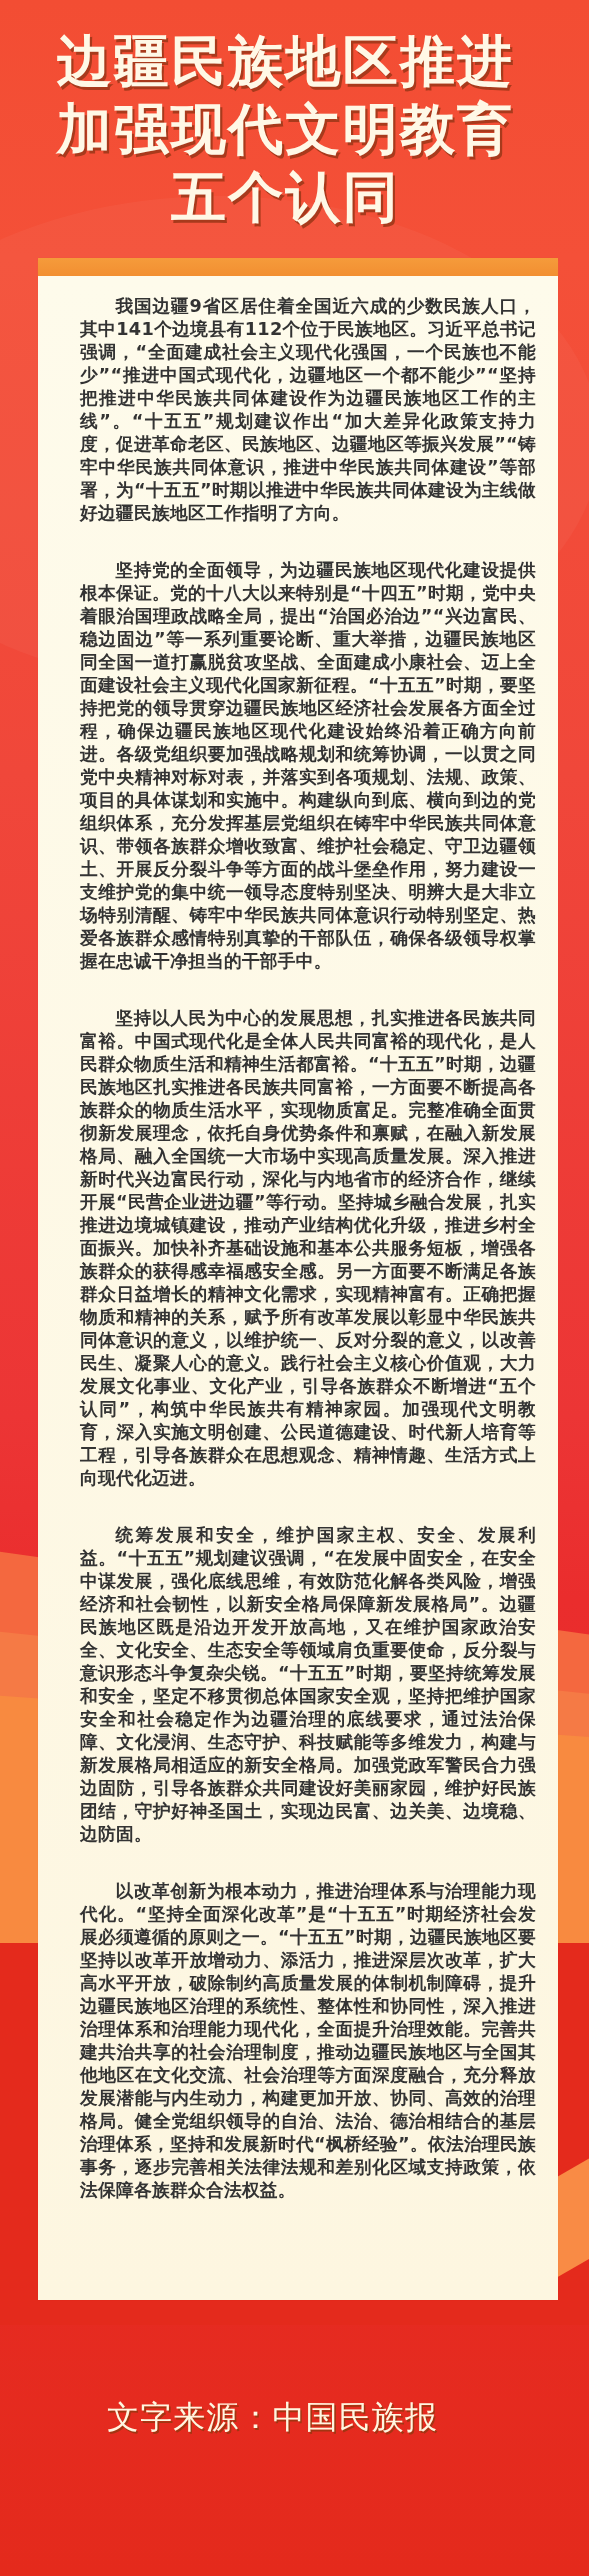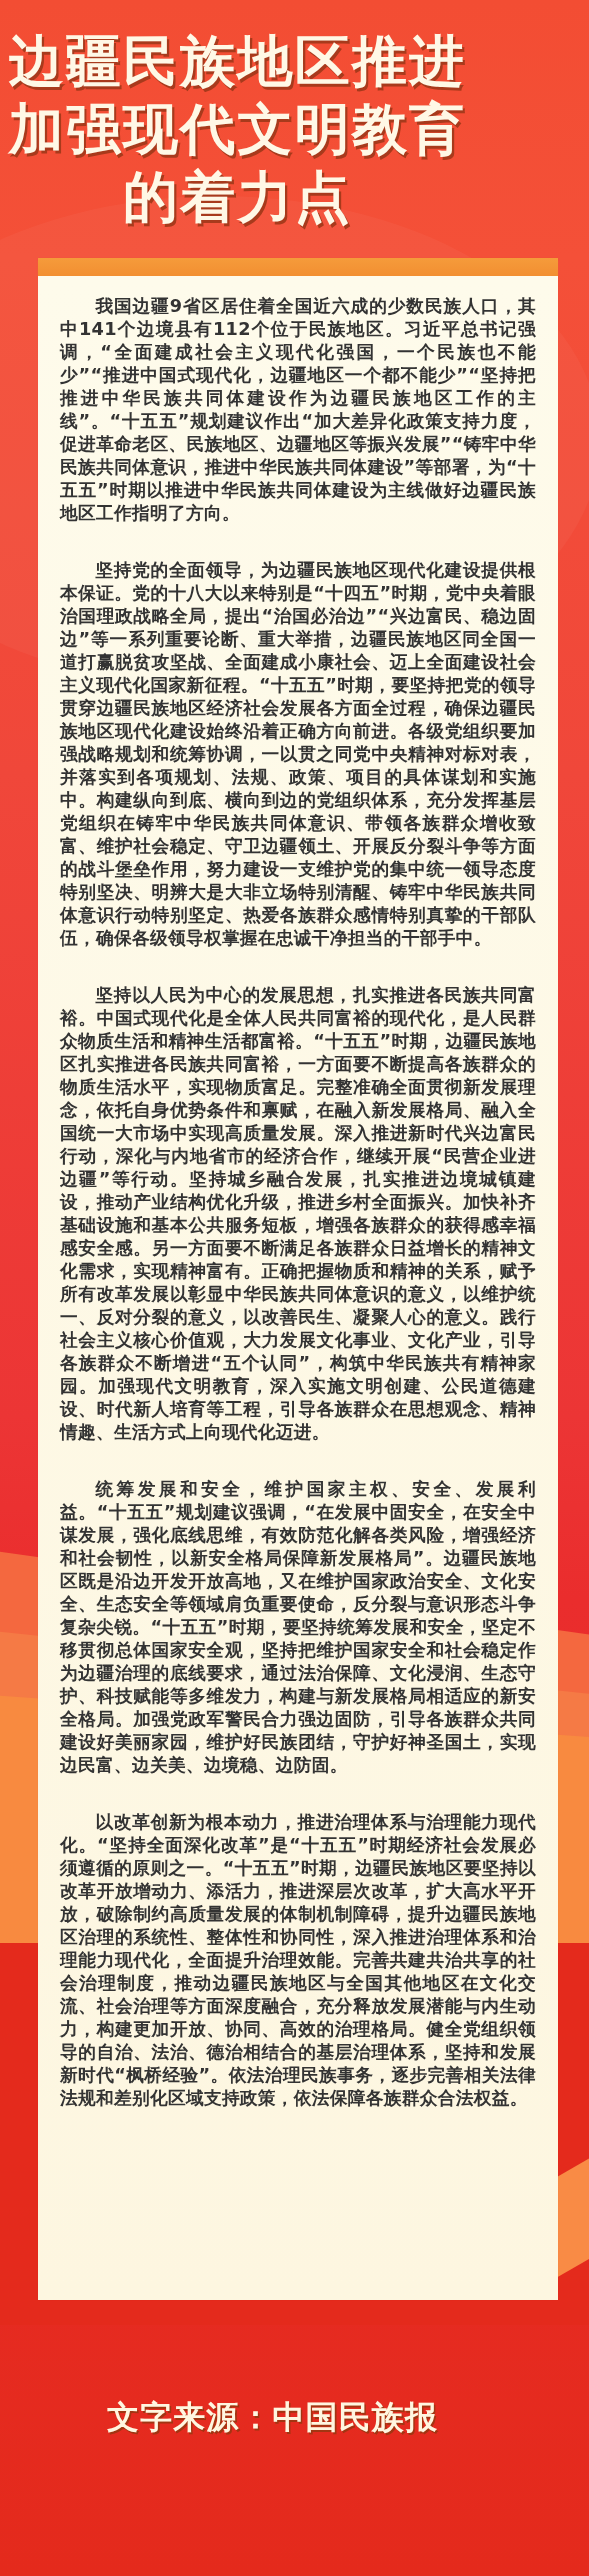--- a/index.html
+++ b/index.html
@@ -35,77 +35,78 @@
 
     .title {
       position: absolute; left: 0; top: 27px; width: 475px; z-index: 2;
       text-align: center;
       color: #fff8e6;
       font-weight: bold;
       font-size: 55px;
       line-height: 68px;
       letter-spacing: 2.2px;
       text-shadow: 2.2px 2.7px 0 #a83a1c;
+      padding-left: 48px;
     }
     .title .line { display: block; }
 
     .card {
       position: absolute; left: 38px; top: 258px; width: 520px; height: 2042px;
       z-index: 2;
       background: #fefbeb;
       box-shadow: 0 0 1.1px rgba(0,0,0,0.05);
     }
     .card-band {
       height: 18px;
       background: linear-gradient(180deg, #f59b3b 0%, #f28f31 100%);
       box-shadow: 0 1.6px 1.6px rgba(240,140,50,0.35);
     }
     .card-body {
-      padding: 19px 22px 0 22px;
+      padding: 19px 22px 0 42px;
       background: linear-gradient(180deg, #fefbeb 0%, #fdf6e0 100%);
       height: calc(100% - 18px);
       box-sizing: border-box;
     }
     .para {
       margin: 0 0 34px 0;
       color: #333333;
       font-size: 17.7px;
       line-height: 23px;
       font-weight: bold;
       text-align: justify;
       text-indent: 2em;
       letter-spacing: 0.3px;
     }
 
     .footer {
       position: absolute; left: 0; top: 2398px; width: 545px; z-index: 2;
       text-align: center;
       color: #fff6e0;
-      font-weight: bold;
+      font-weight: normal;
       font-size: 32px;
       line-height: 38px;
       letter-spacing: 1.1px;
       text-shadow: 1.6px 2.2px 0 #a23512;
     }
   </style>
 </head>
 <body>
 
 <div class="bg"></div>
 <div class="bg-curve-top"></div>
 <div class="bg-wave w1"></div>
 <div class="bg-wave w2"></div>
 <div class="bg-wave w3"></div>
 <div class="bg-wave w4"></div>
 <div class="bg-wave w5"></div>
 
 <h1 class="title" style="margin:0;">
   <span class="line">边疆民族地区推进</span>
   <span class="line">加强现代文明教育</span>
-  <span class="line">的着力点</span>
+  <span class="line">五个认同</span>
 </h1>
 
 <div class="card">
   <div class="card-band"></div>
   <div class="card-body">
     <p class="para">我国边疆9省区居住着全国近六成的少数民族人口，其中141个边境县有112个位于民族地区。习近平总书记强调，“全面建成社会主义现代化强国，一个民族也不能少”“推进中国式现代化，边疆地区一个都不能少”“坚持把推进中华民族共同体建设作为边疆民族地区工作的主线”。“十五五”规划建议作出“加大差异化政策支持力度，促进革命老区、民族地区、边疆地区等振兴发展”“铸牢中华民族共同体意识，推进中华民族共同体建设”等部署，为“十五五”时期以推进中华民族共同体建设为主线做好边疆民族地区工作指明了方向。</p>
     <p class="para">坚持党的全面领导，为边疆民族地区现代化建设提供根本保证。党的十八大以来特别是“十四五”时期，党中央着眼治国理政战略全局，提出“治国必治边”“兴边富民、稳边固边”等一系列重要论断、重大举措，边疆民族地区同全国一道打赢脱贫攻坚战、全面建成小康社会、迈上全面建设社会主义现代化国家新征程。“十五五”时期，要坚持把党的领导贯穿边疆民族地区经济社会发展各方面全过程，确保边疆民族地区现代化建设始终沿着正确方向前进。各级党组织要加强战略规划和统筹协调，一以贯之同党中央精神对标对表，并落实到各项规划、法规、政策、项目的具体谋划和实施中。构建纵向到底、横向到边的党组织体系，充分发挥基层党组织在铸牢中华民族共同体意识、带领各族群众增收致富、维护社会稳定、守卫边疆领土、开展反分裂斗争等方面的战斗堡垒作用，努力建设一支维护党的集中统一领导态度特别坚决、明辨大是大非立场特别清醒、铸牢中华民族共同体意识行动特别坚定、热爱各族群众感情特别真挚的干部队伍，确保各级领导权掌握在忠诚干净担当的干部手中。</p>
     <p class="para">坚持以人民为中心的发展思想，扎实推进各民族共同富裕。中国式现代化是全体人民共同富裕的现代化，是人民群众物质生活和精神生活都富裕。“十五五”时期，边疆民族地区扎实推进各民族共同富裕，一方面要不断提高各族群众的物质生活水平，实现物质富足。完整准确全面贯彻新发展理念，依托自身优势条件和禀赋，在融入新发展格局、融入全国统一大市场中实现高质量发展。深入推进新时代兴边富民行动，深化与内地省市的经济合作，继续开展“民营企业进边疆”等行动。坚持城乡融合发展，扎实推进边境城镇建设，推动产业结构优化升级，推进乡村全面振兴。加快补齐基础设施和基本公共服务短板，增强各族群众的获得感幸福感安全感。另一方面要不断满足各族群众日益增长的精神文化需求，实现精神富有。正确把握物质和精神的关系，赋予所有改革发展以彰显中华民族共同体意识的意义，以维护统一、反对分裂的意义，以改善民生、凝聚人心的意义。践行社会主义核心价值观，大力发展文化事业、文化产业，引导各族群众不断增进“五个认同”，构筑中华民族共有精神家园。加强现代文明教育，深入实施文明创建、公民道德建设、时代新人培育等工程，引导各族群众在思想观念、精神情趣、生活方式上向现代化迈进。</p>
     <p class="para">统筹发展和安全，维护国家主权、安全、发展利益。“十五五”规划建议强调，“在发展中固安全，在安全中谋发展，强化底线思维，有效防范化解各类风险，增强经济和社会韧性，以新安全格局保障新发展格局”。边疆民族地区既是沿边开发开放高地，又在维护国家政治安全、文化安全、生态安全等领域肩负重要使命，反分裂与意识形态斗争复杂尖锐。“十五五”时期，要坚持统筹发展和安全，坚定不移贯彻总体国家安全观，坚持把维护国家安全和社会稳定作为边疆治理的底线要求，通过法治保障、文化浸润、生态守护、科技赋能等多维发力，构建与新发展格局相适应的新安全格局。加强党政军警民合力强边固防，引导各族群众共同建设好美丽家园，维护好民族团结，守护好神圣国土，实现边民富、边关美、边境稳、边防固。</p>
     <p class="para">以改革创新为根本动力，推进治理体系与治理能力现代化。“坚持全面深化改革”是“十五五”时期经济社会发展必须遵循的原则之一。“十五五”时期，边疆民族地区要坚持以改革开放增动力、添活力，推进深层次改革，扩大高水平开放，破除制约高质量发展的体制机制障碍，提升边疆民族地区治理的系统性、整体性和协同性，深入推进治理体系和治理能力现代化，全面提升治理效能。完善共建共治共享的社会治理制度，推动边疆民族地区与全国其他地区在文化交流、社会治理等方面深度融合，充分释放发展潜能与内生动力，构建更加开放、协同、高效的治理格局。健全党组织领导的自治、法治、德治相结合的基层治理体系，坚持和发展新时代“枫桥经验”。依法治理民族事务，逐步完善相关法律法规和差别化区域支持政策，依法保障各族群众合法权益。</p>

